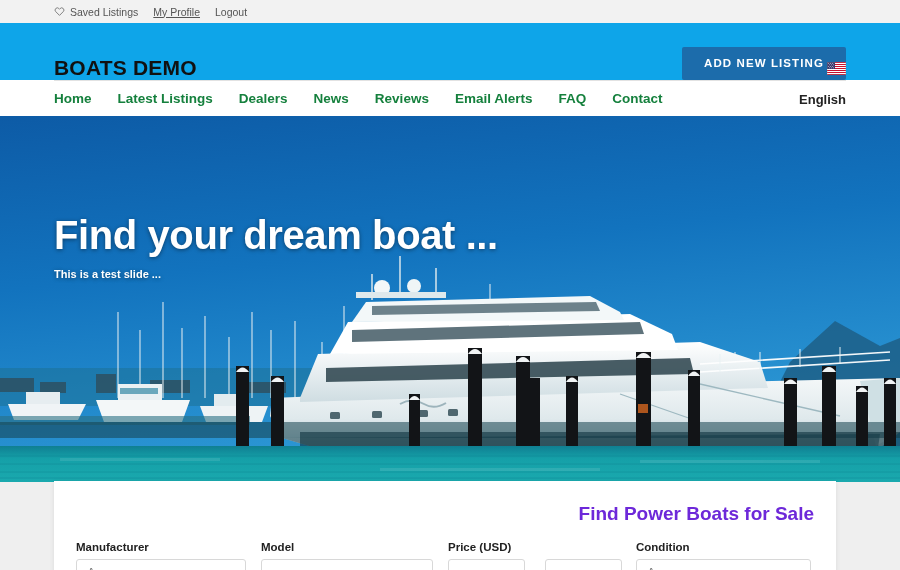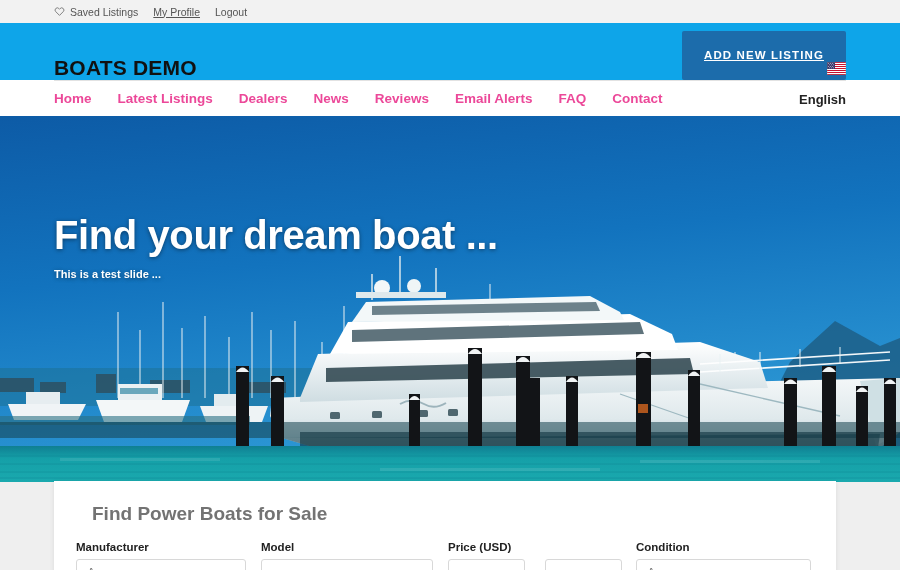--- a/index.html
+++ b/index.html
@@ -50,27 +50,26 @@
     color: #111;
     white-space: nowrap;
   }
   .btn-add {
     background: #1c6cab;
     color: #ffffff;
     font-size: 11.5px;
     font-weight: bold;
     letter-spacing: 1.1px;
     padding: 0 22px;
-    height: 49px;
+    height: 33px;
     line-height: 33px;
     border: none;
     border-radius: 2px;
     cursor: pointer;
     white-space: nowrap;
-    text-decoration: underline;
   }
 
   
   .navwrap {
     background: #ffffff;
     height: 36px;
     padding: 0 54px;
     position: relative;
   }
   .navwrap:before {
@@ -80,21 +79,21 @@
   .nav {
     height: 36px;
     display: flex;
     align-items: center;
     justify-content: space-between;
   }
   .nav-items { display: flex; align-items: center; gap: 26px; }
   .nav-items a {
     font-size: 13.5px;
     font-weight: bold;
-    color: #ec4899;
+    color: #15803d;
     text-decoration: none;
     white-space: nowrap;
     cursor: pointer;
   }
   .lang {
     display: flex; align-items: flex-end; gap: 17px;
     font-size: 13px; font-weight: bold; color: #222; cursor: pointer;
     white-space: nowrap;
     flex-direction: column;
   }
@@ -138,22 +137,23 @@
     top: 481px;
     width: 782px;
     background: #ffffff;
     z-index: 10;
     padding: 18px 22px 0 22px;
     box-shadow: 0 1px 5px rgba(0,0,0,.09);
   }
   .card-title {
     font-size: 19px;
     font-weight: bold;
-    color: #737373;
+    color: #6d28d9;
     margin: 4px 0 16px 16px;
+    text-align: right;
   }
   .fields { display: flex; gap: 15px; }
   .field { display: flex; flex-direction: column; }
   .field.f-manu { width: 170px; }
   .field.f-model { width: 172px; }
   .field.f-price { width: 173px; }
   .field.f-cond { width: 175px; }
   .flabel {
     font-size: 11.5px;
     font-weight: bold;

